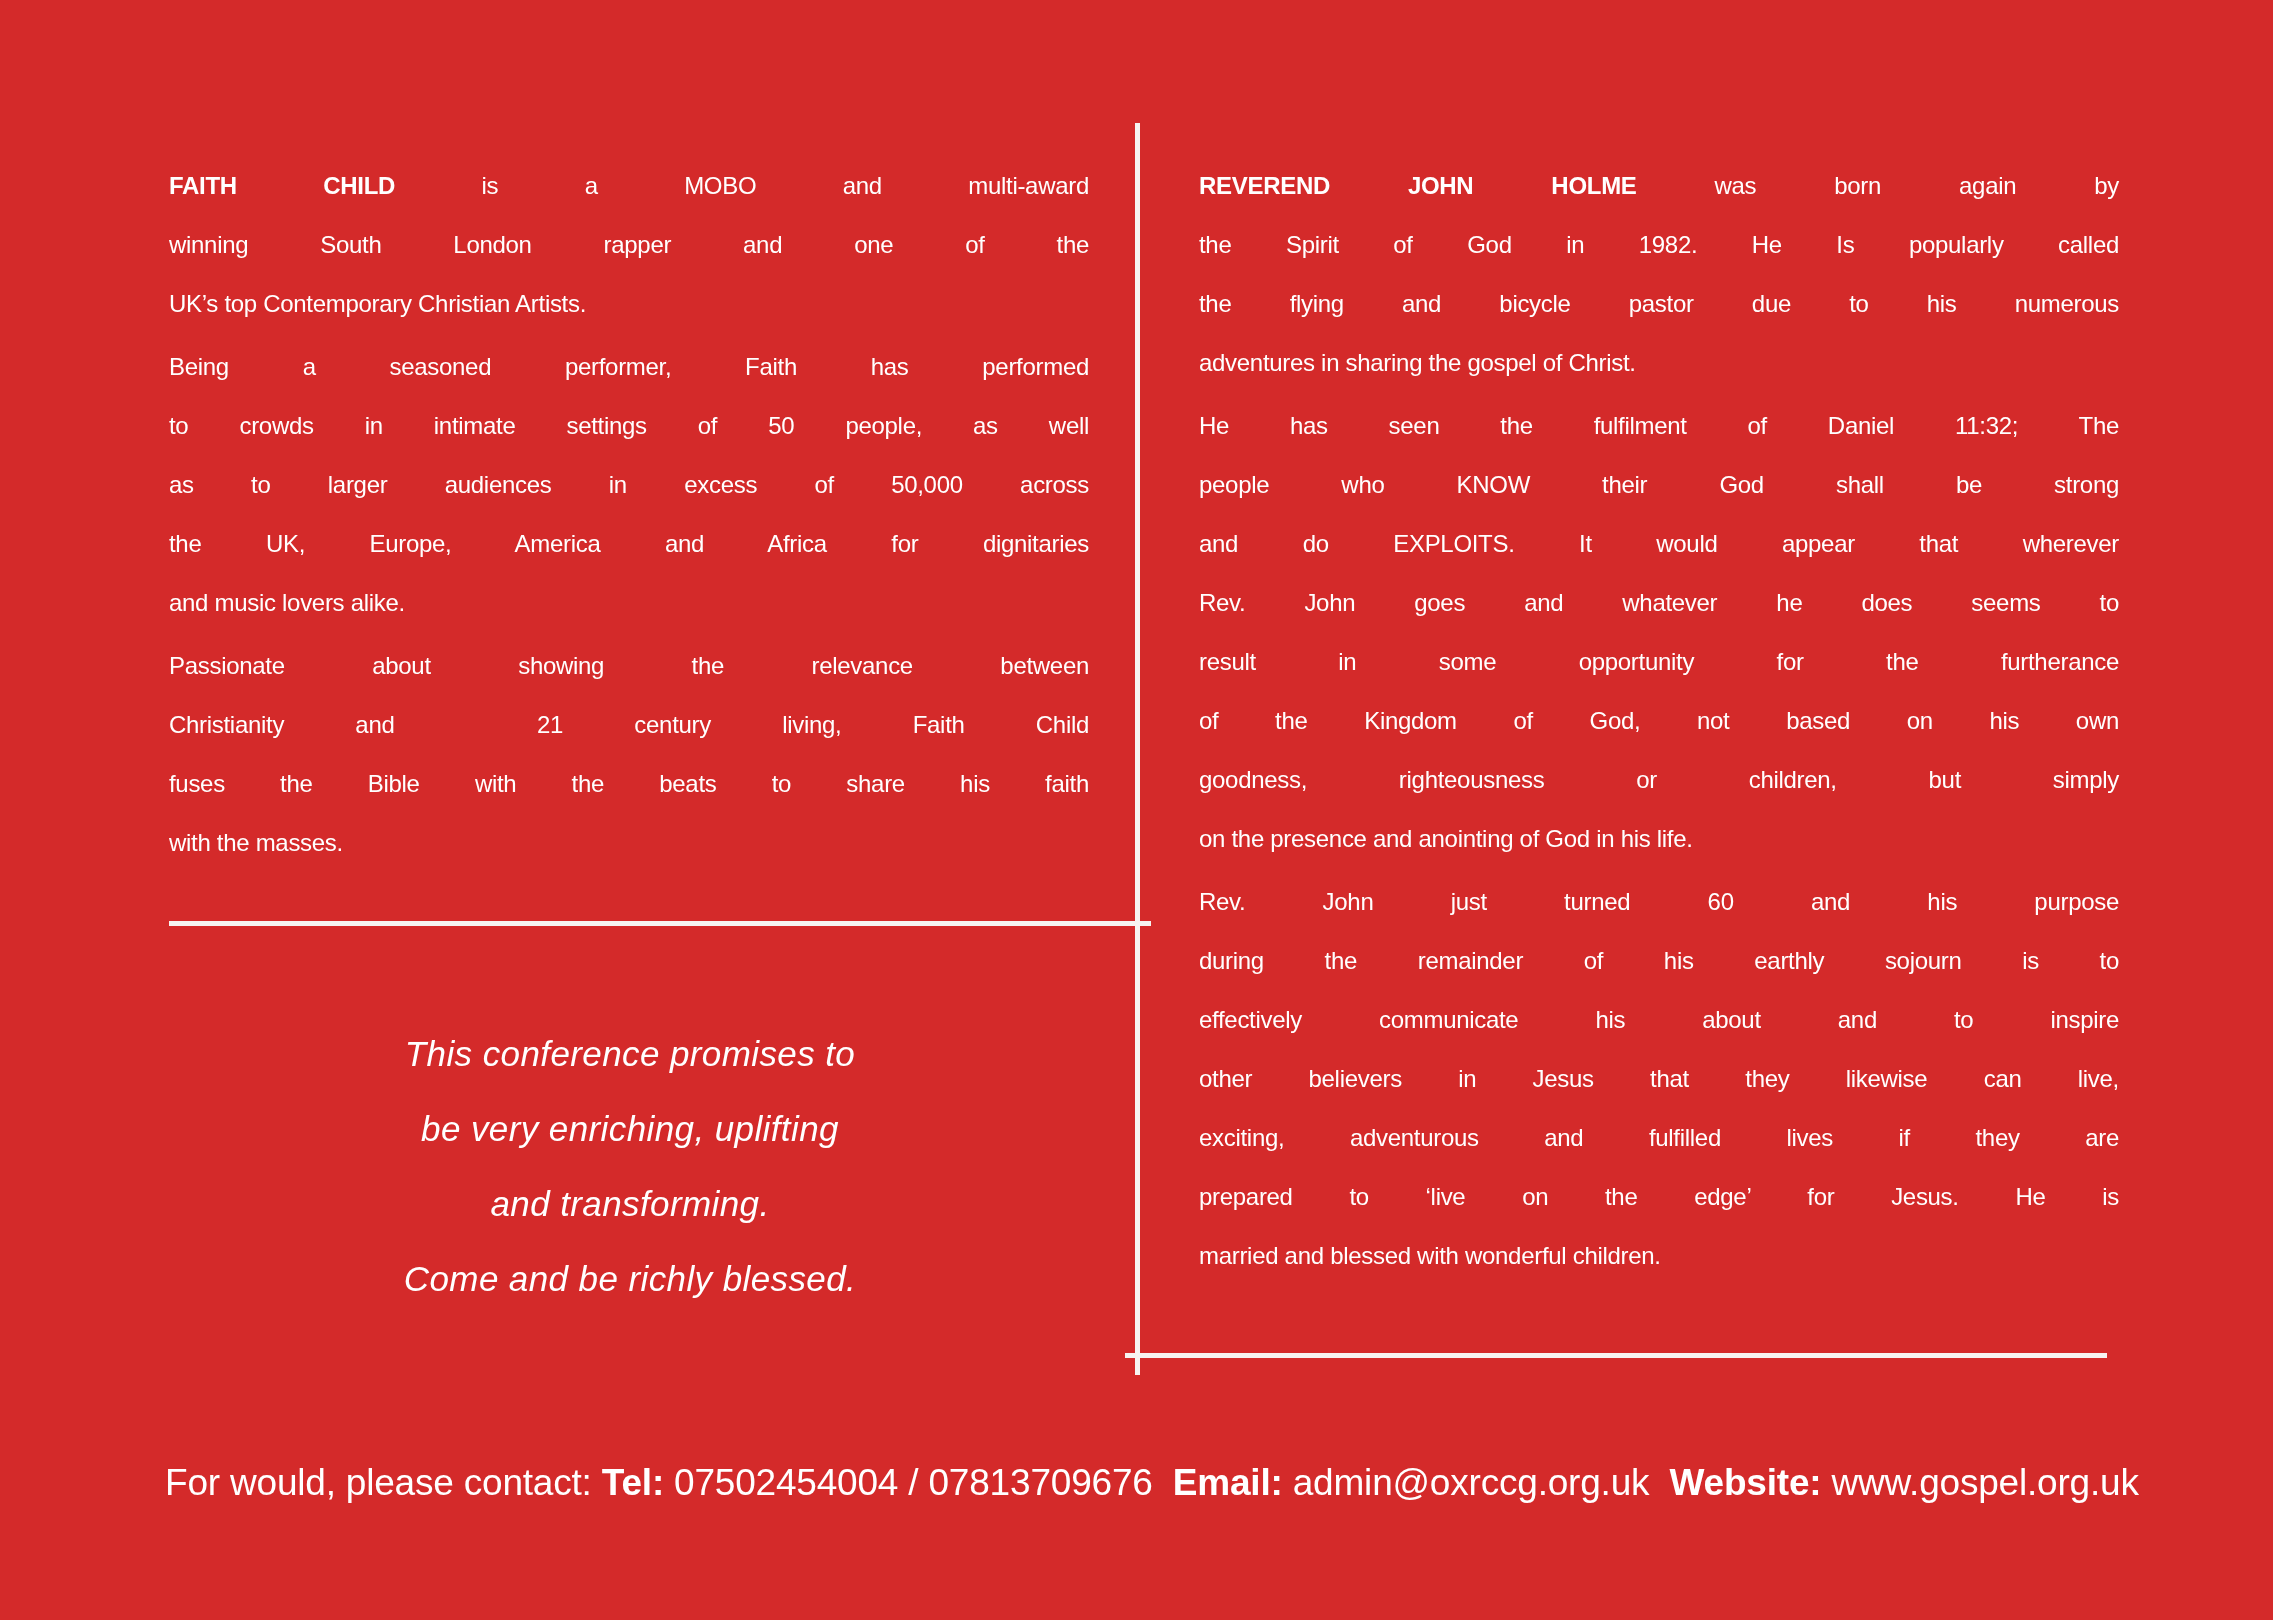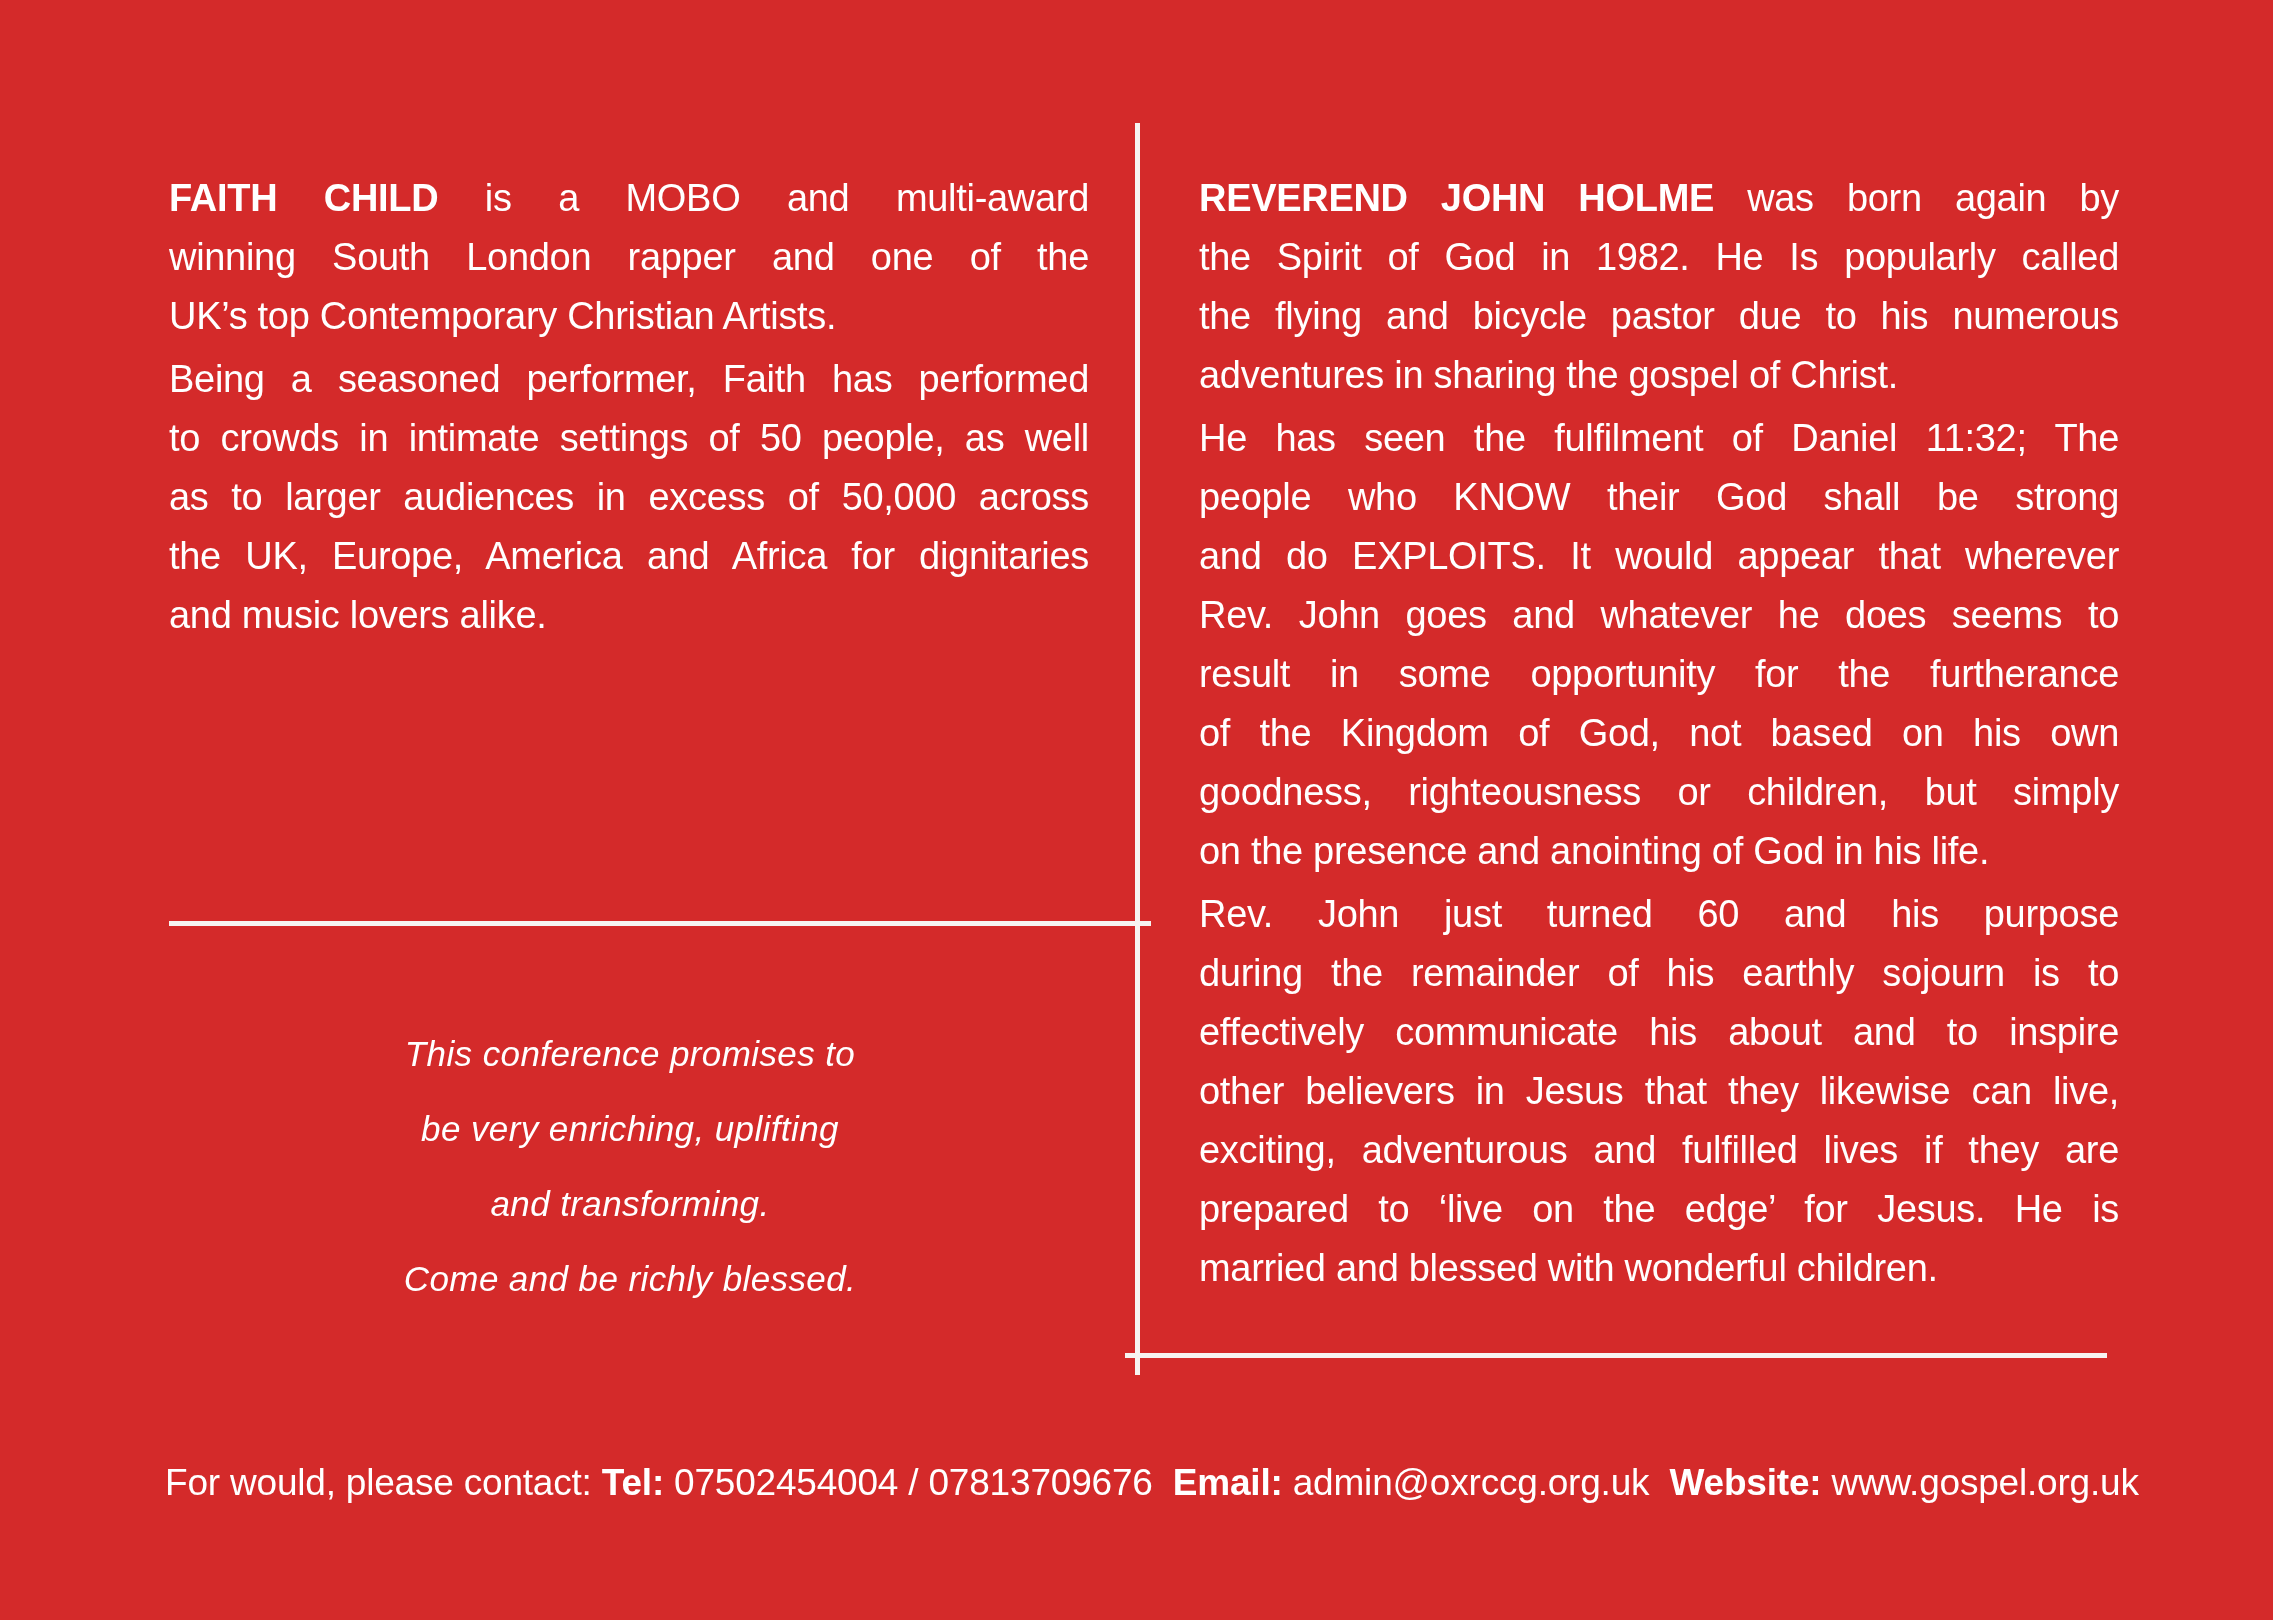--- a/index.html
+++ b/index.html
@@ -12,23 +12,23 @@
     width: 2273px;
     height: 1621px;
     background: #d42a2a;
     overflow: hidden;
     font-family: "Liberation Sans", "DejaVu Sans", sans-serif;
     color: #ffffff;
     -webkit-font-smoothing: antialiased;
   }
   .column {
     position: absolute;
-    top: 169px;
+    top: 156px;
     width: 920px;
-    font-size: 38px;
+    font-size: 24px;
     letter-spacing: -0.3px;
   }
   .column-left  { left: 169px;  }
   .column-right { left: 1199px; }
   .para + .para { margin-top: 4px; }
   .jl {
     line-height: 59px;
     text-align: justify;
     text-align-last: justify;
     white-space: pre-wrap;
@@ -75,20 +75,26 @@
         <div class="jl">winning South London rapper and one of the</div>
         <div class="jl last">UK’s top Contemporary Christian Artists.</div>
       </div>
       <div class="para">
         <div class="jl">Being a seasoned performer, Faith has performed</div>
         <div class="jl">to crowds in intimate settings of 50 people, as well</div>
         <div class="jl">as to larger audiences in excess of 50,000 across</div>
         <div class="jl">the UK, Europe, America and Africa for dignitaries</div>
         <div class="jl last">and music lovers alike.</div>
       </div>
+      <div class="para">
+        <div class="jl">Passionate about showing the relevance between</div>
+        <div class="jl">Christianity and  21 century living, Faith Child</div>
+        <div class="jl">fuses the Bible with the beats to share his faith</div>
+        <div class="jl last">with the masses.</div>
+      </div>
     </div>
 
   <div class="rule rule-vertical"></div>
 
   <div class="rule rule-left-section"></div>
 
   <div class="quote" id="quote-block">
       <div>This conference promises to</div>
       <div>be very enriching, uplifting</div>
       <div>and transforming.</div>

